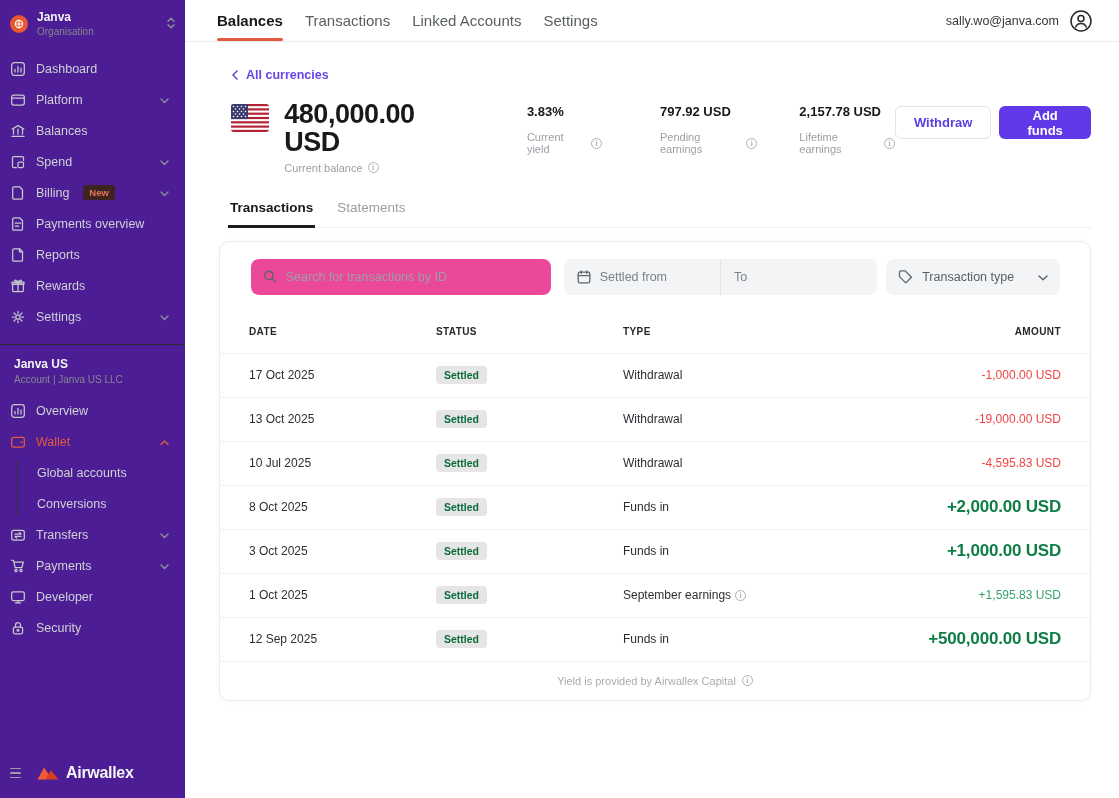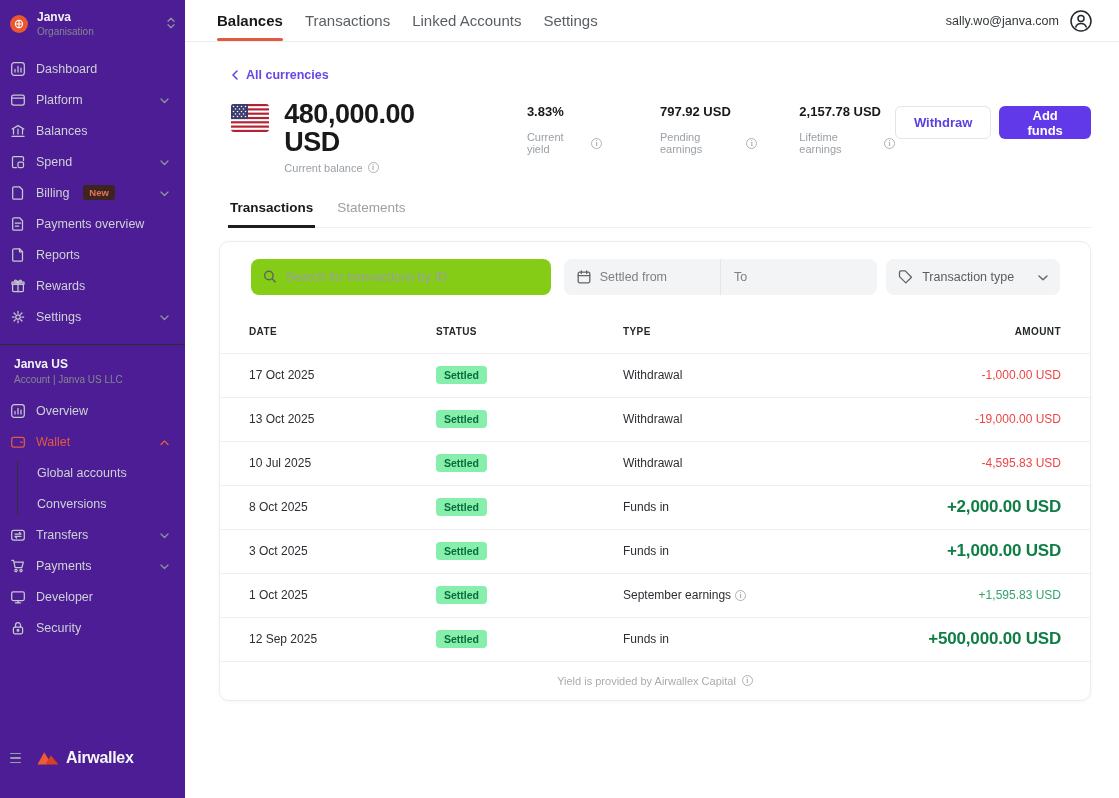--- a/index.html
+++ b/index.html
@@ -23,21 +23,21 @@
   .nav-ico svg { stroke:#c6cacc; fill:none; stroke-width:1.25; stroke-linecap:round; stroke-linejoin:round; }
   .chev svg { stroke:#8d9296; fill:none; stroke-width:1.4; stroke-linecap:round; stroke-linejoin:round; }
   .badge-new { background:#3e241e; color:#e5735c; font-size:9.5px; font-weight:700; padding:2px 6px; border-radius:3px; margin-left:4px; }
   .side-divider { border-top:1px solid #2a2d30; margin:8px 0 0 0; }
   .acct-block { padding:12px 12px 6px 14px; }
   .acct-name { font-size:12px; font-weight:700; color:#f2f4f4; }
   .acct-sub { font-size:10px; color:#84898d; margin-top:3px; }
   .sub-wrap { position:relative; }
   .sub-wrap:before { content:""; position:absolute; left:17px; top:4px; bottom:4px; width:1px; background:#2e3134; }
   .sub-item { display:flex; align-items:center; height:31px; padding-left:37px; font-size:12.5px; color:#ced2d4; cursor:pointer; }
-  .side-bottom { margin-top:auto; display:flex; align-items:center; gap:10px; padding:12px 10px 31px 8px; }
+  .side-bottom { margin-top:auto; display:flex; align-items:center; gap:10px; padding:12px 10px 16px 8px; }
   .collapse-btn { width:18px; height:18px; display:flex; flex-direction:column; justify-content:center; gap:3px; cursor:pointer; padding-left:2px; }
   .collapse-btn span { display:block; width:11px; height:1.5px; background:#9a9fa3; border-radius:1px; }
   .aw-logo { display:flex; align-items:center; gap:6px; }
   .aw-word { color:#f4f5f5; font-size:16px; font-weight:700; letter-spacing:-0.3px; }
 
   
   .main { flex:1; display:flex; flex-direction:column; background:#fff; position:relative; }
   .topbar { height:42px; display:flex; align-items:center; padding:0 26px 0 32px; border-bottom:1px solid #ececee; }
   .top-tabs { display:flex; gap:22px; align-items:center; height:100%; }
   .top-tab { font-size:15px; color:#585e62; font-weight:500; cursor:pointer; height:100%; display:flex; align-items:center; position:relative; }
@@ -63,37 +63,37 @@
   .btn-secondary { background:#fff; color:#5b3fe0; border:1px solid #e4e4e8; }
   .btn-primary { background:#6139e8; color:#fff; }
 
   .panel-tabs { display:flex; gap:20px; margin:26px 0 0 9px; border-bottom:1px solid #f0f0f2; }
   .panel-tab { font-size:13.5px; padding:0 2px 12px 2px; color:#9aa0a4; cursor:pointer; position:relative; }
   .panel-tab.active { color:#17191b; font-weight:700; }
   .panel-tab.active:after { content:""; position:absolute; left:0; right:0; bottom:-1px; height:2.5px; background:#1b1e20; }
 
   .card { margin-top:13px; width:872px; border:1px solid #ececef; border-radius:10px; background:#fff; box-shadow:0 1px 4px rgba(20,22,26,0.04); }
   .filters { display:flex; align-items:center; gap:13px; padding:17px 30px 15px 31px; }
-  .search-box { width:300px; height:36px; background:#84cc16; border-radius:8px; display:flex; align-items:center; padding:0 12px; gap:9px; }
+  .search-box { width:300px; height:36px; background:#ec4899; border-radius:8px; display:flex; align-items:center; padding:0 12px; gap:9px; }
   .search-box input { border:none; background:transparent; outline:none; font-size:12.5px; color:#33383b; width:100%; font-family:inherit; }
   .search-box input::placeholder { color:#9aa0a4; }
   .date-group { width:314px; height:36px; background:#f3f4f5; border-radius:8px; display:flex; align-items:center; }
   .date-cell { flex:1; display:flex; align-items:center; gap:9px; padding:0 13px; font-size:12.5px; color:#7d8287; cursor:pointer; height:100%; }
   .date-cell + .date-cell { border-left:1px solid #e4e5e7; }
   .type-select { width:174px; height:36px; background:#f3f4f5; border-radius:8px; display:flex; align-items:center; gap:9px; padding:0 12px; font-size:12.5px; color:#585e63; cursor:pointer; margin-left:-4px; }
   .type-select .chevd { margin-left:auto; }
 
   .tbl { width:100%; }
   .trow { display:grid; grid-template-columns:187px 187px 1fr auto; align-items:center; padding:0 29px; height:44px; border-top:1px solid #f0f0f2; }
   .trow.head { border-top:none; height:43px; }
   .th { font-size:10px; font-weight:700; color:#24282b; letter-spacing:0.4px; }
   .th.right, .td.right { text-align:right; }
   .td { font-size:12px; color:#2b2f33; display:flex; align-items:center; gap:4px; }
   .td.right { display:block; }
-  .badge-settled { display:inline-block; background:#86efac; color:#0b6b3c; font-size:10.5px; font-weight:700; padding:3px 8px; border-radius:4px; }
+  .badge-settled { display:inline-block; background:#e5e5e5; color:#0b6b3c; font-size:10.5px; font-weight:700; padding:3px 8px; border-radius:4px; }
   .amt-neg { font-size:12px; color:#ef4444; }
   .amt-pos-big { font-size:17px; font-weight:700; color:#0e7e45; letter-spacing:-0.2px; }
   .amt-pos-small { font-size:12px; font-weight:500; color:#37a26c; }
   .card-footer { border-top:1px solid #f0f0f2; height:39px; display:flex; align-items:center; justify-content:center; gap:6px; font-size:11px; color:#a8acb0; }
 
   .info { display:inline-flex; align-items:center; justify-content:center; width:11px; height:11px; border:1px solid #adb2b6; border-radius:50%; color:#adb2b6; font-size:7.5px; font-weight:700; font-family:"Liberation Serif", serif; flex:none; cursor:pointer; }
 </style>
 </head>
 <body>
 

